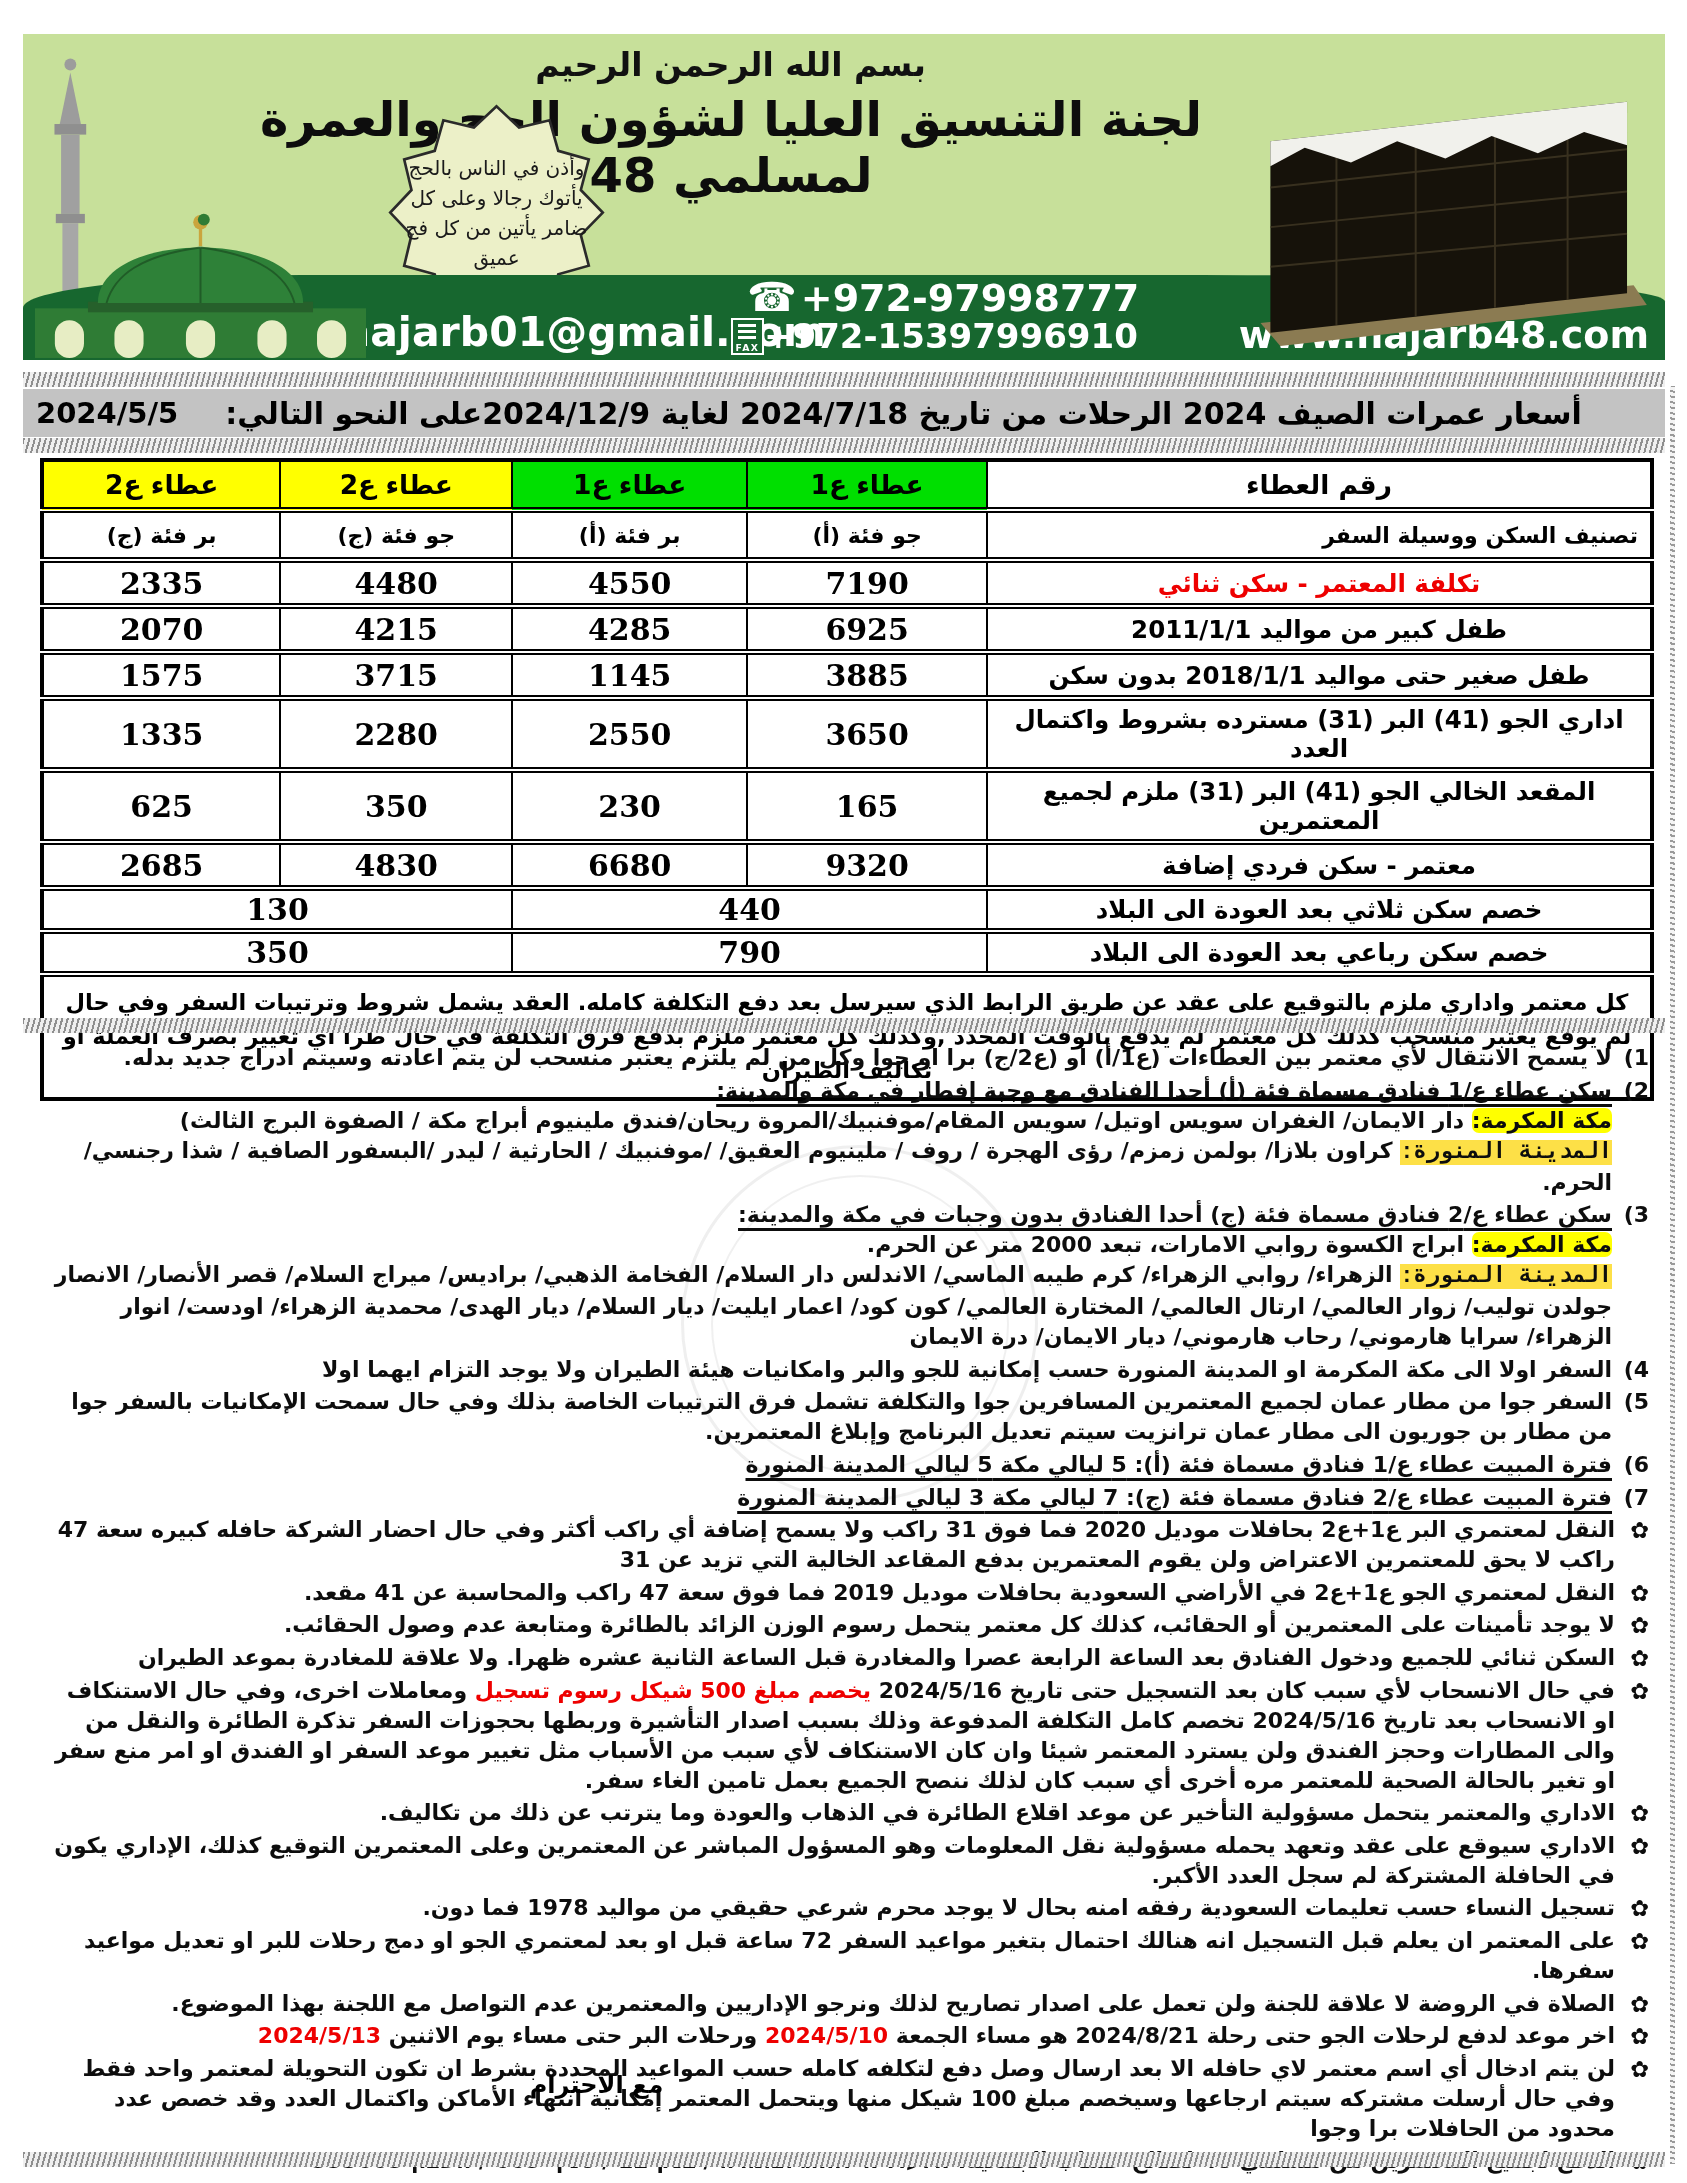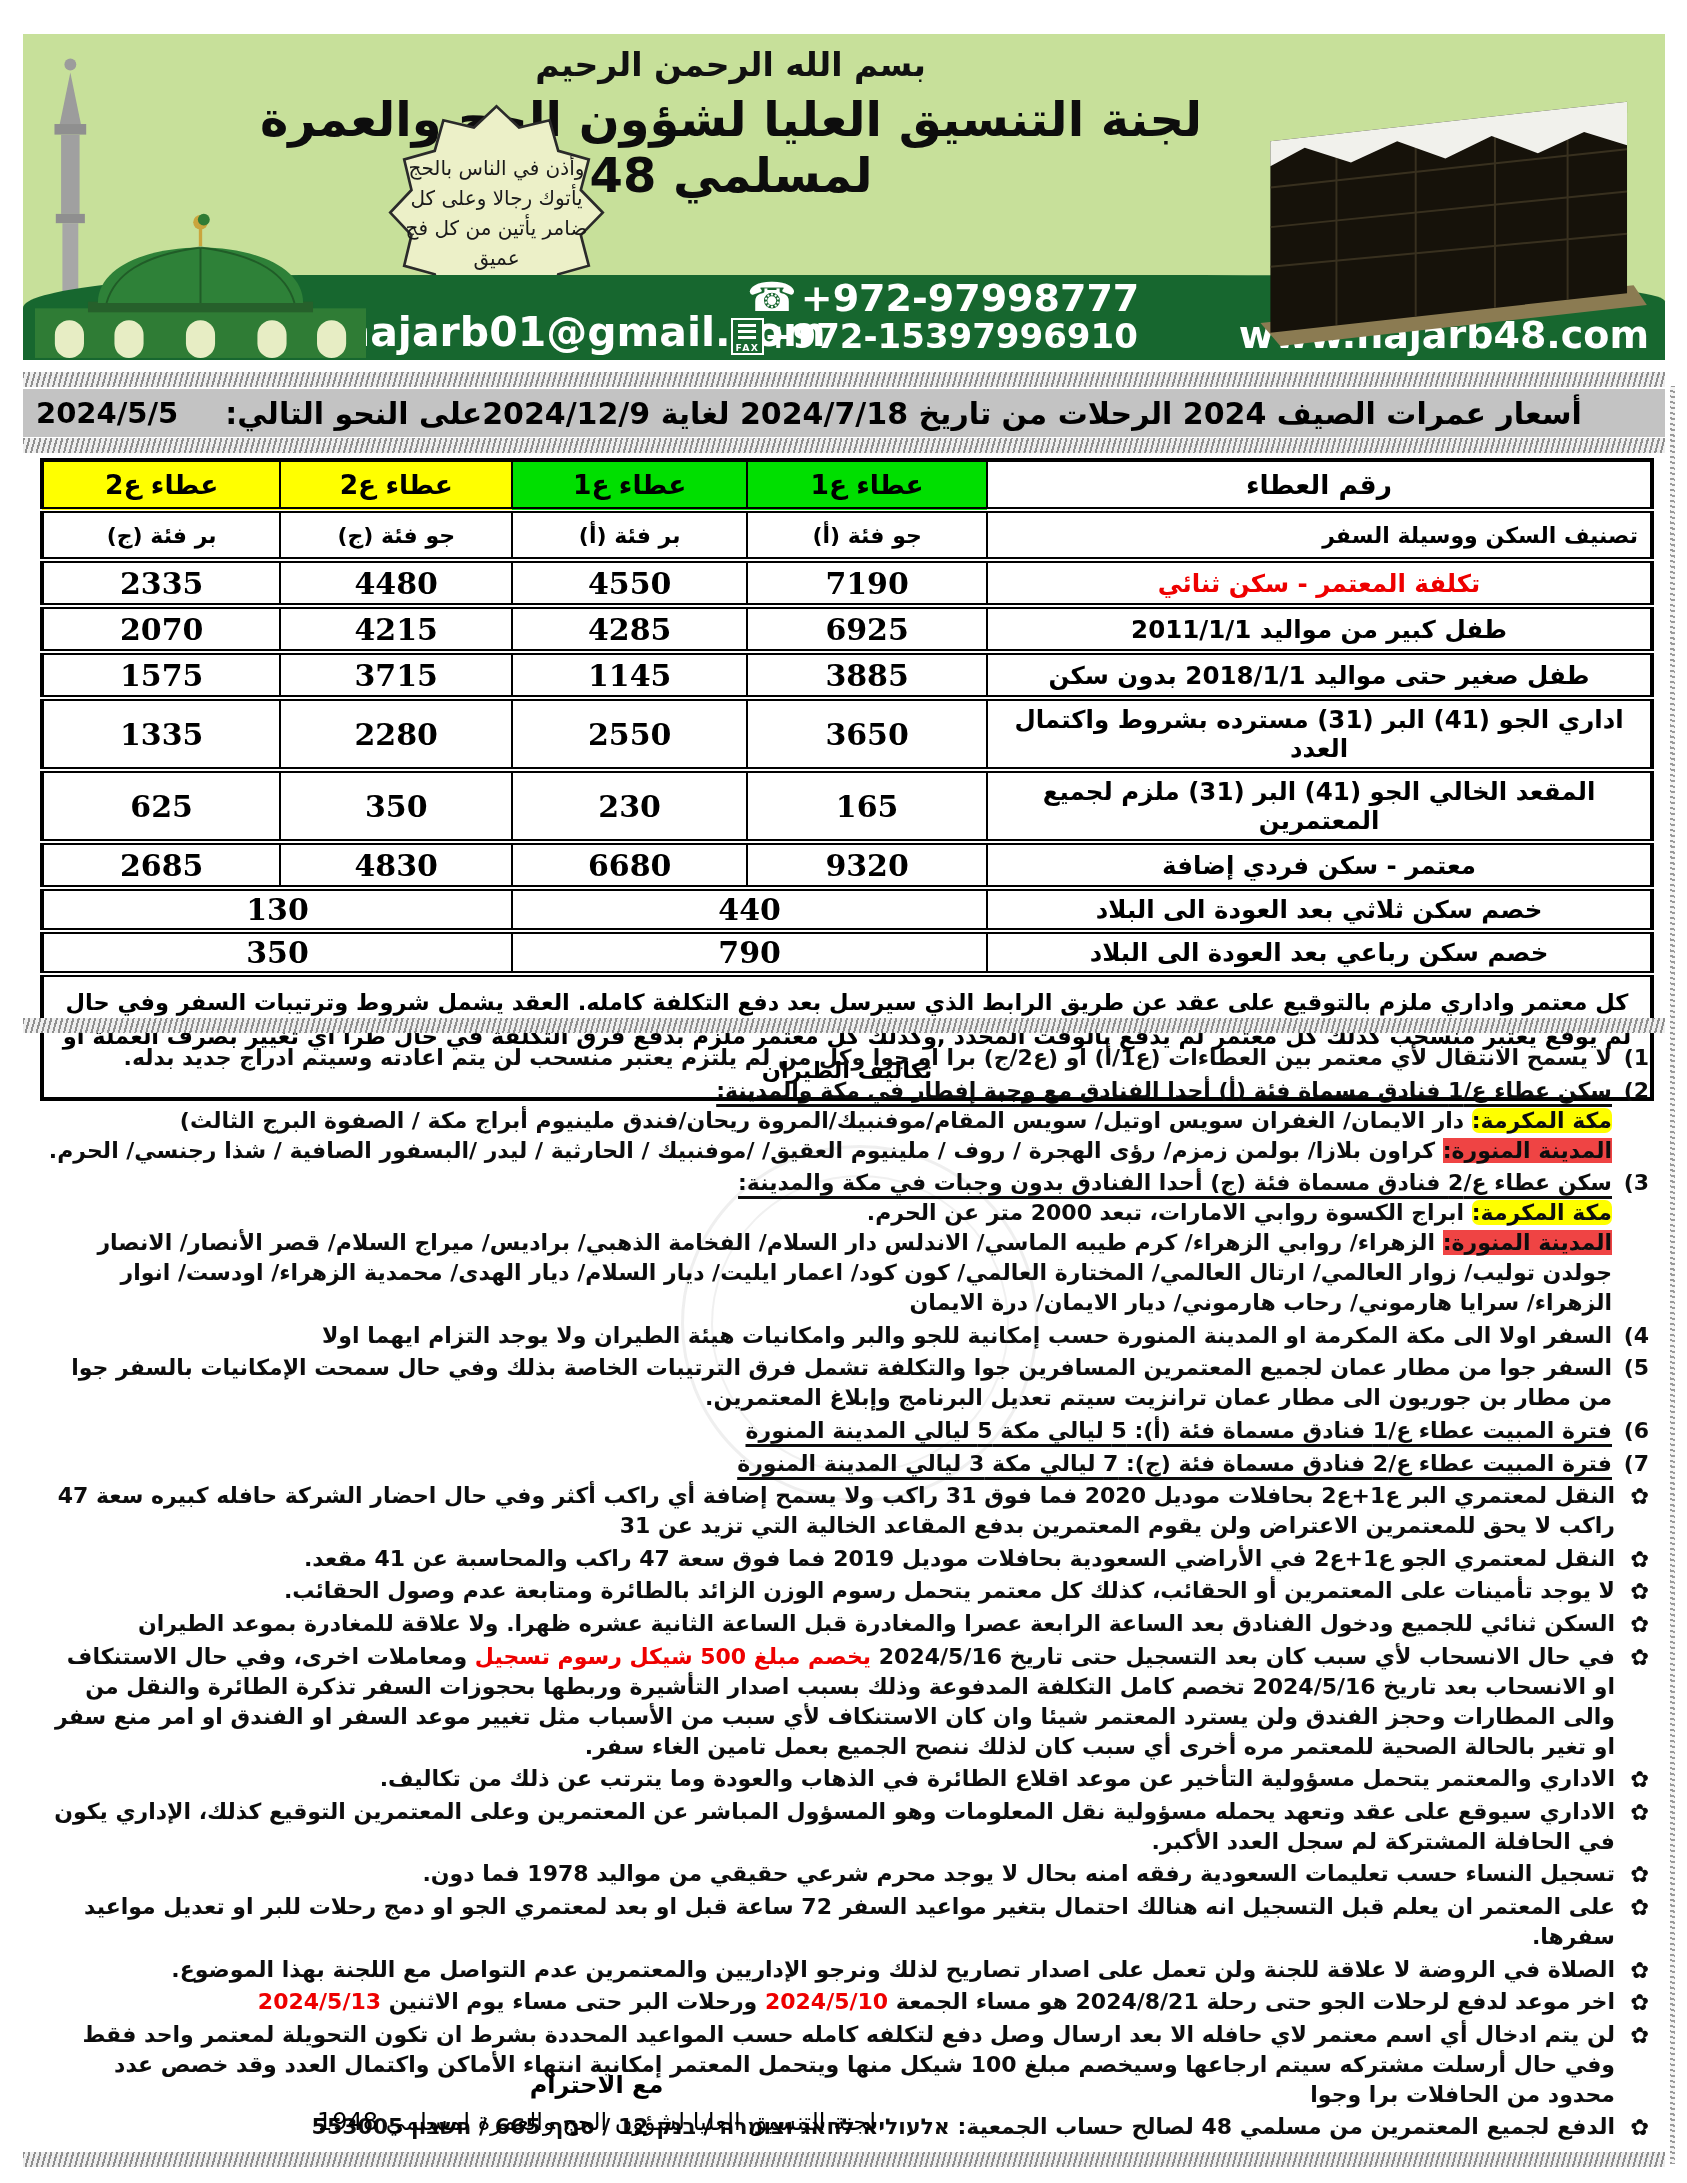--- a/index.html
+++ b/index.html
@@ -63,21 +63,21 @@
 
   
   .rules { position: absolute; left: 40px; top: 1043px; width: 1609px; font-size: 22px; font-weight: bold;
            line-height: 30px; color: #0d0d0d; }
   .li { display: flex; margin-bottom: 2.6px; }
   .nmark { flex: 0 0 37px; text-align: right; }
   .bmark { flex: 0 0 34px; text-align: right; font-size: 22.5px; }
   .lbody { flex: 1; text-align: right; }
   .u { text-decoration: underline; text-decoration-thickness: 2.6px; text-underline-offset: 6px; margin-top: 44px; }
   .hl-y { background: #ffff00; border-radius: 7px; }
-  .hl-b { background: #ef4444; }
+  .hl-b { background: #fde047; font-family: Liberation Mono, monospace; }
   .red { color: #ee0000; }
 
   .footer { position: absolute; left: 40px; top: 2071px; width: 1609px; }
   .footer-inner { width: 1125px; margin-right: 490px; text-align: center; font-size: 24px; }
   .footer-inner .f1 { font-weight: bold; margin-bottom: 9.3px; }
 
   
   .stamp { position: absolute; left: 681px; top: 1145px; width: 357px; height: 357px; border-radius: 50%;
            border: 3.3px solid rgba(130,130,130,0.22); opacity: .6; }
   .stamp::before { content: ""; position: absolute; inset: 26.5px; border-radius: 50%;
@@ -353,19 +353,18 @@
     </div>
     <div class="li">
       <span class="bmark">✿</span>
       <span class="lbody"><span>الدفع لجميع المعتمرين من مسلمي 48 لصالح حساب الجمعية: </span><span>אלעוליא לחאג וצומרה / בנק 12 / סניף 665 / חשבון 553005</span></span>
     </div>
   </div>
 
   <div class="footer">
     <div class="footer-inner">
       <div class="f1">مع الاحترام</div>
-      <div class="f2">لجنة التنسيق العليا لشؤون الحج والعمرة لمسلمي 1948</div>
     </div>
   </div>
 
   <div class="hatch" style="top:2152px"></div>
 </div>
 
 
 </body></html>

